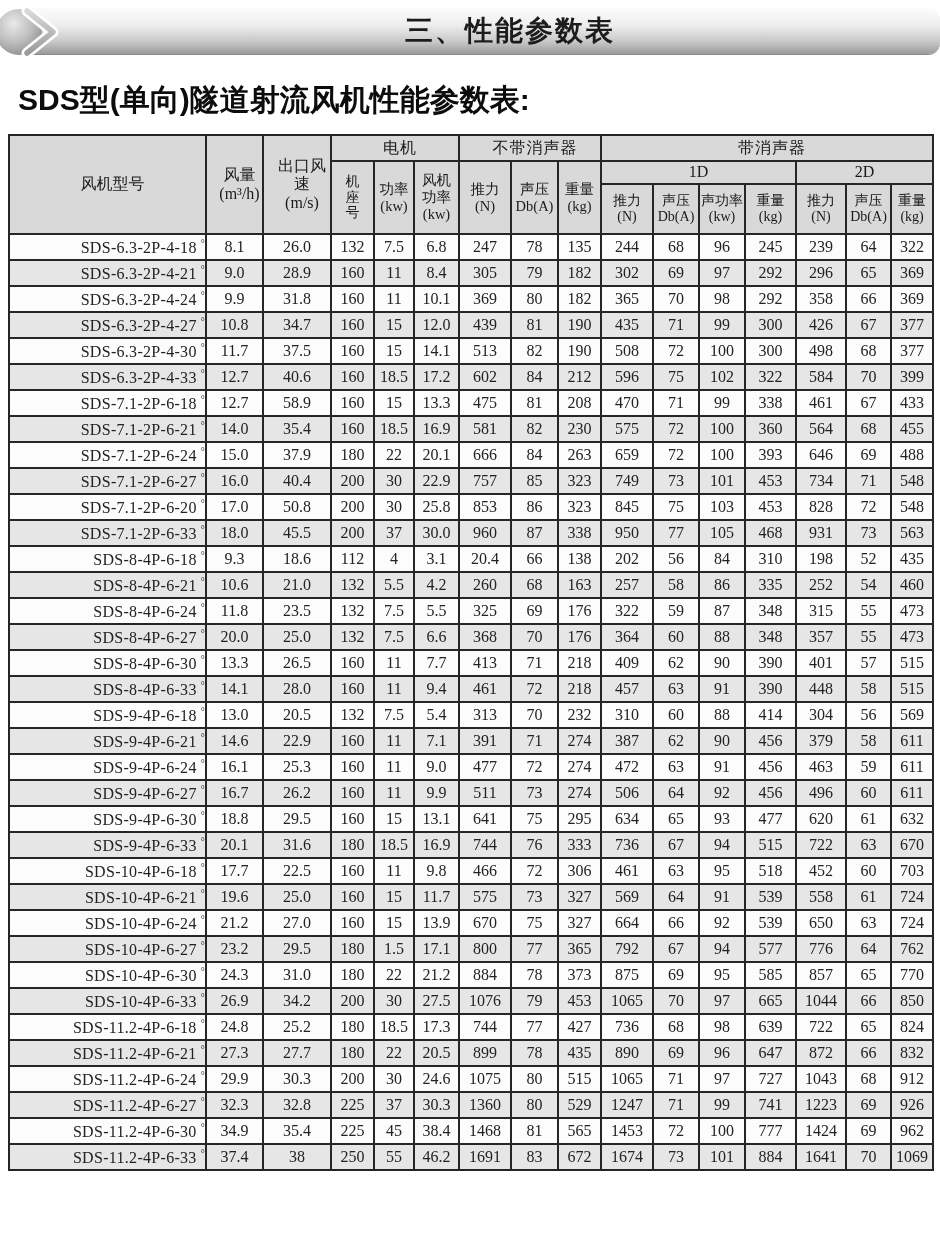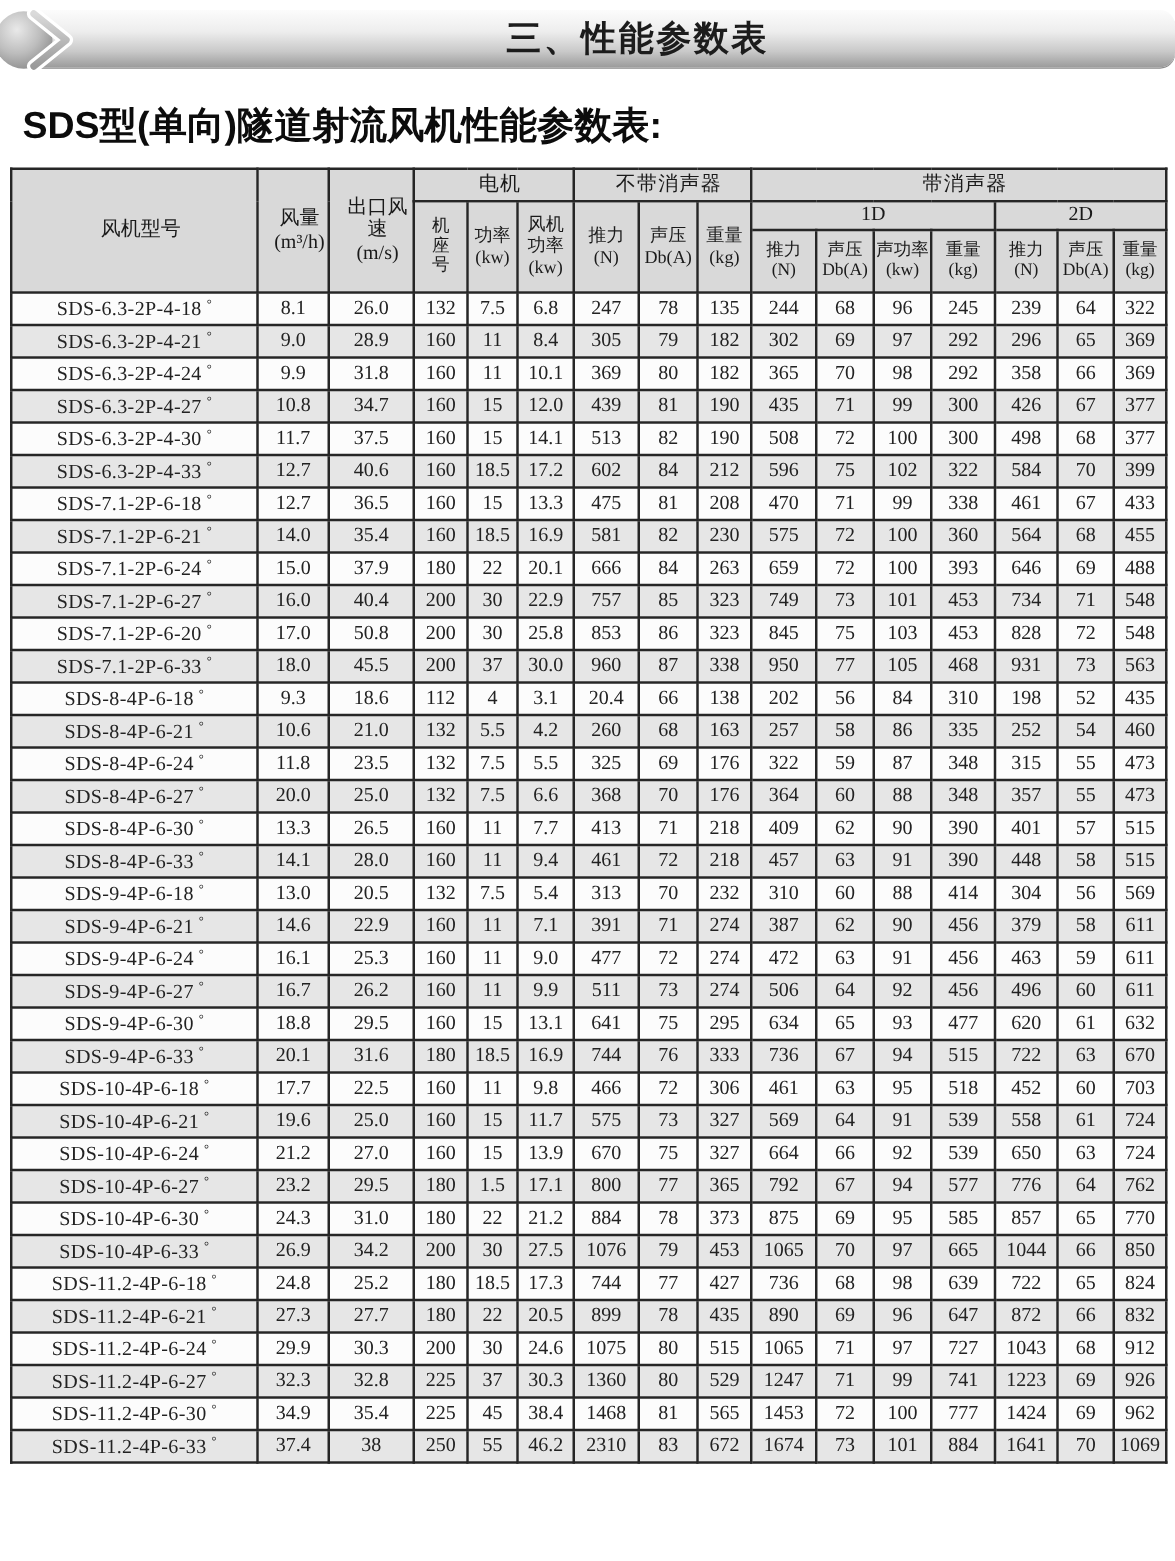--- a/index.html
+++ b/index.html
@@ -62,21 +62,21 @@
   tr.hrow-c th { height: 50px; font-size: 14px; }
   th .l { display: block; }
   th.leaf2 { font-size: 14.5px; }
   th.vert { font-size: 14px; line-height: 1.1; }
   th.vert .l { display: block; }
   th.group { letter-spacing: 1px; }
 
   tbody td { height: 26px; font-size: 16px; color: #222; }
   tbody tr:nth-child(odd) td  { background: #fcfcfc; }
   tbody tr:nth-child(even) td { background: #e6e6e6; }
-  tbody td.model { font-size: 16px; letter-spacing: 0.3px; }
+  tbody td.model { font-size: 16px; letter-spacing: 0.3px; text-align: right; }
   tbody td.model sup { font-size: 10px; margin-left: 4px; vertical-align: 6px; }
 </style>
 </head>
 <body>
 
 <div class="page">
 
   <div class="banner">
     <div class="banner-bar"></div>
     <svg class="banner-ornament" width="78" height="54" viewBox="0 0 78 54">
@@ -300,21 +300,21 @@
           <td>75</td>
           <td>102</td>
           <td>322</td>
           <td>584</td>
           <td>70</td>
           <td>399</td>
         </tr>
         <tr>
           <td class="model">SDS-7.1-2P-6-18<sup>°</sup></td>
           <td>12.7</td>
-          <td>36.5</td>
+          <td>58.9</td>
           <td>160</td>
           <td>15</td>
           <td>13.3</td>
           <td>475</td>
           <td>81</td>
           <td>208</td>
           <td>470</td>
           <td>71</td>
           <td>99</td>
           <td>338</td>
@@ -826,21 +826,21 @@
           <td>69</td>
           <td>962</td>
         </tr>
         <tr>
           <td class="model">SDS-11.2-4P-6-33<sup>°</sup></td>
           <td>37.4</td>
           <td>38</td>
           <td>250</td>
           <td>55</td>
           <td>46.2</td>
-          <td>2310</td>
+          <td>1691</td>
           <td>83</td>
           <td>672</td>
           <td>1674</td>
           <td>73</td>
           <td>101</td>
           <td>884</td>
           <td>1641</td>
           <td>70</td>
           <td>1069</td>
         </tr>

